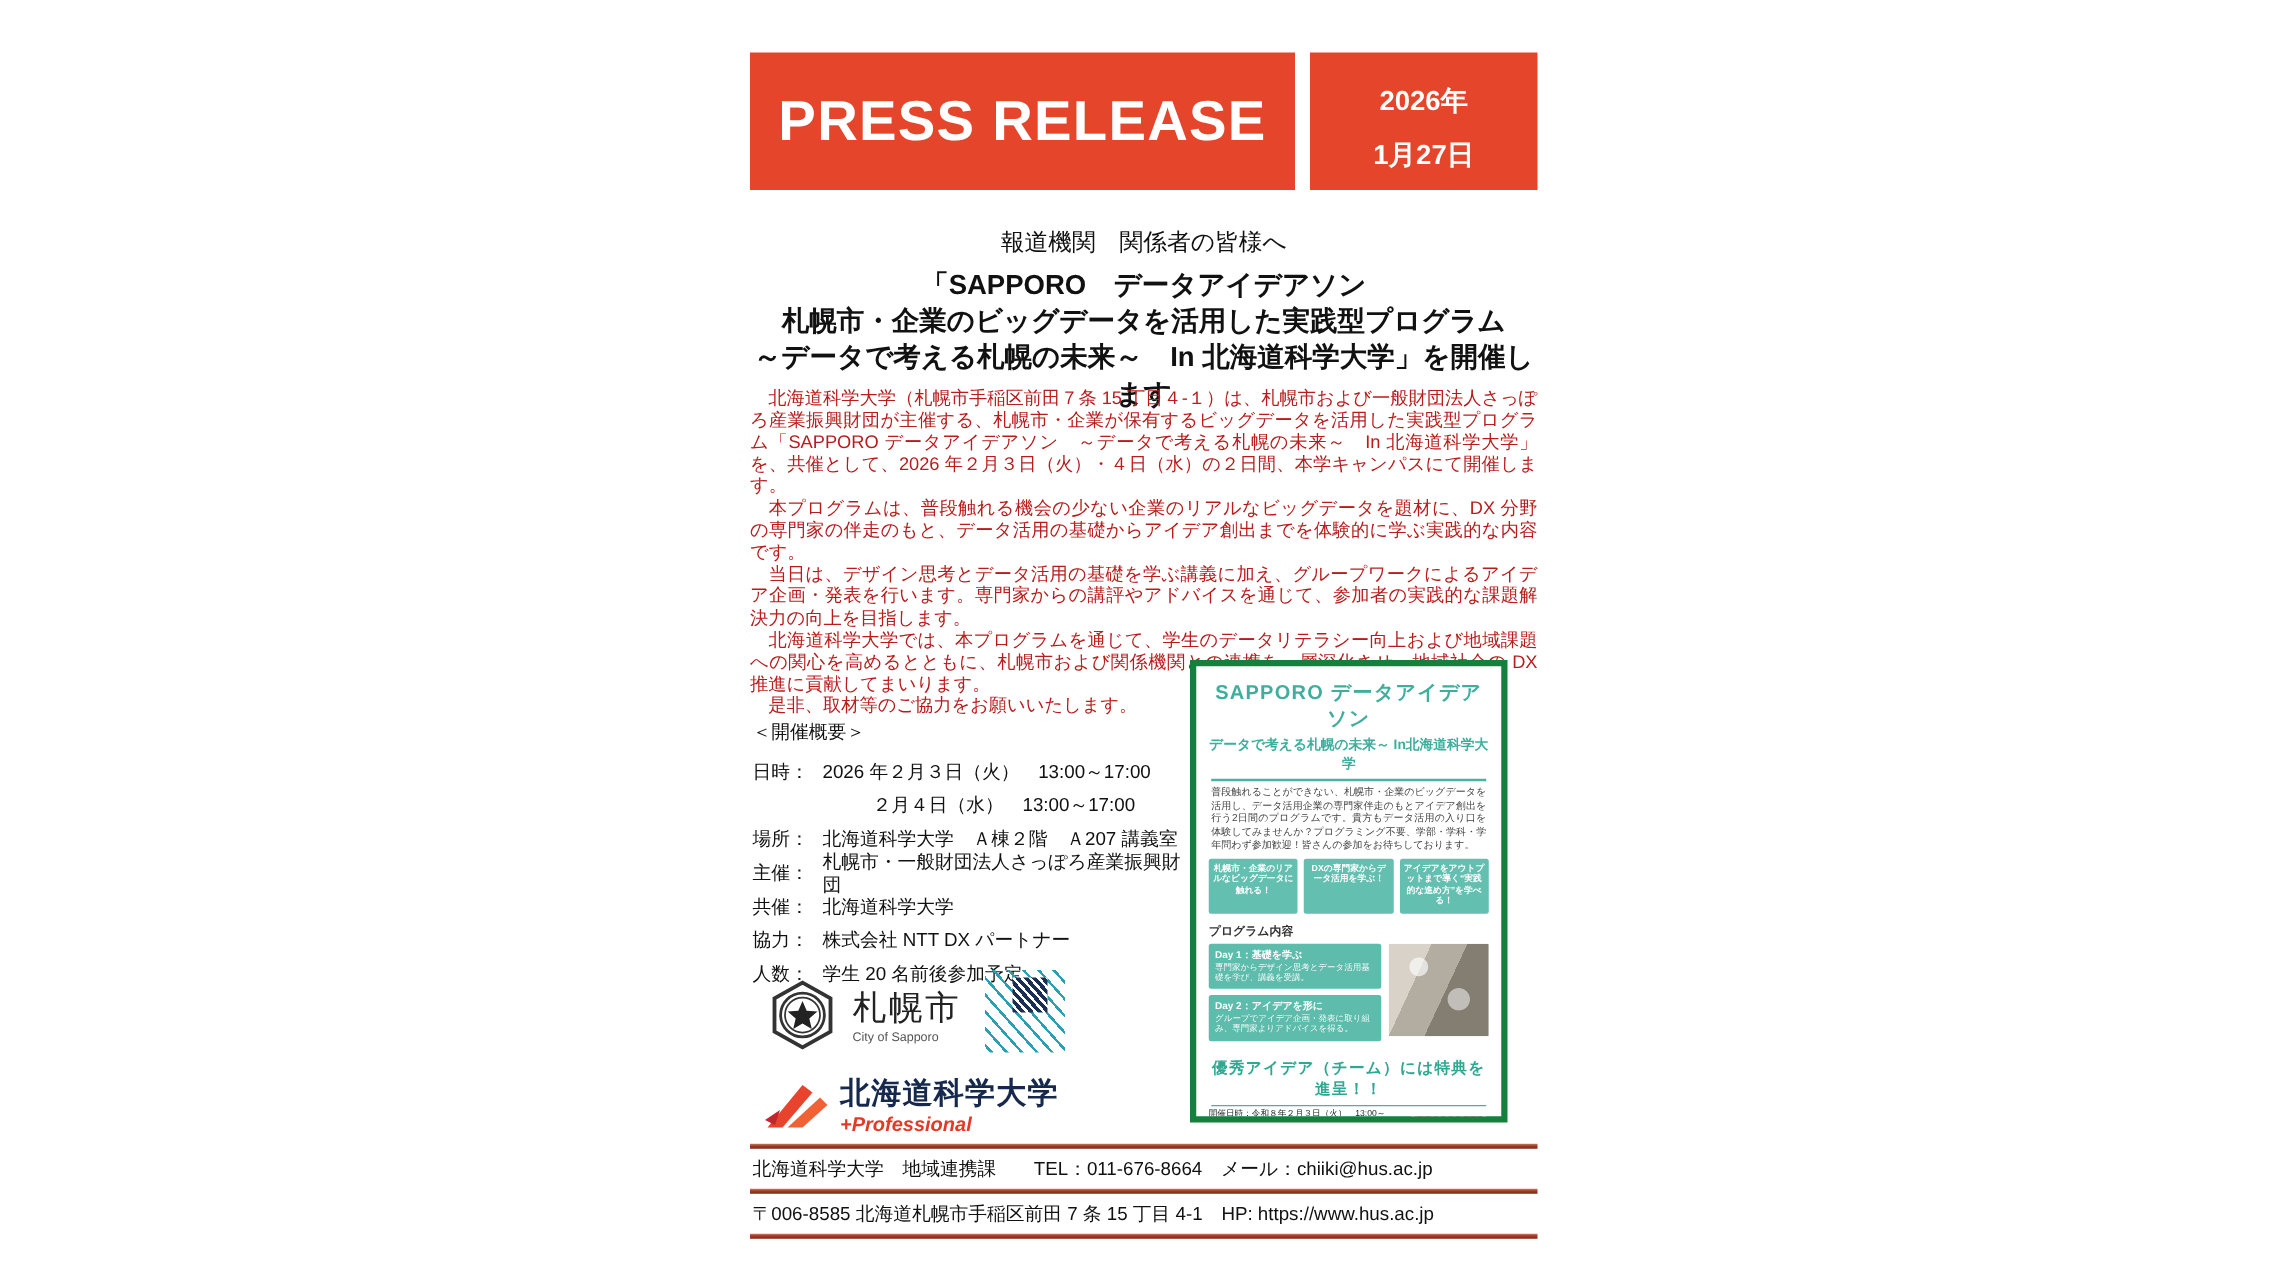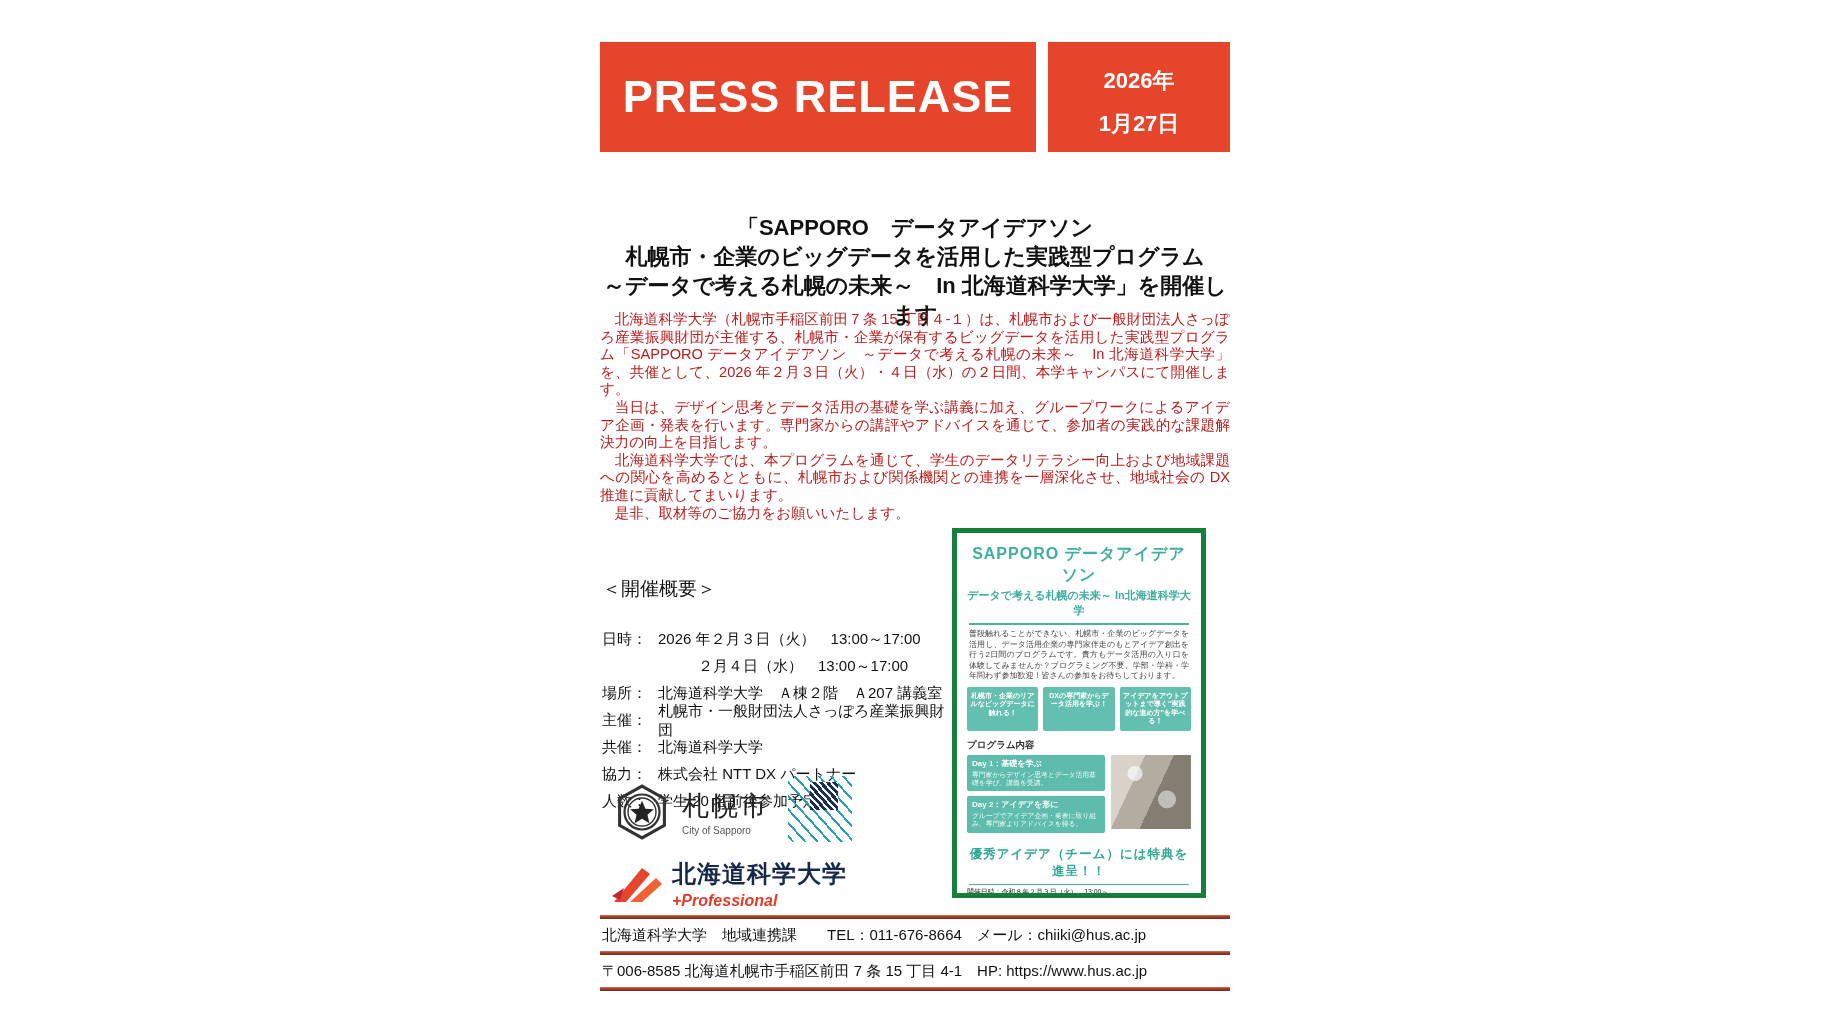--- a/index.html
+++ b/index.html
@@ -19,21 +19,21 @@
   
   .salutation { position:absolute; top:167px; left:0; width:630px; text-align:center; font-size:19px; color:#111; }
   .doc-title  { position:absolute; top:199px; left:0; width:630px; text-align:center; font-size:22px; font-weight:700; line-height:29px; color:#111; }
 
   
   .body-text { position:absolute; top:297px; left:0; width:630px; font-size:14.6px; line-height:17.6px; color:#b91c1c; text-align:justify; }
   .body-text p { margin:0; }
 
   
   .overview { position:absolute; top:562px; left:2px; width:350px; font-size:15px; color:#111; }
-  .ov-heading { font-size:19px; margin-bottom:24px; }
+  .ov-heading { font-size:15px; margin-bottom:9px; }
   .ov-row { display:flex; height:27px; align-items:center; }
   .ov-label { width:56px; flex:0 0 56px; }
   .ov-row.indent .ov-value { padding-left:40px; }
 
   
   .logos { position:absolute; top:762px; left:10px; width:340px; height:150px; }
   .logo-sapporo { position:absolute; top:8px; left:4px; display:flex; align-items:center; }
   .logo-sapporo svg { width:56px; height:56px; }
   .sapporo-text { margin-left:12px; }
   .sapporo-name { font-size:27px; color:#222; letter-spacing:2px; }
@@ -92,28 +92,30 @@
     <div class="banner">
       <div class="banner-main">
         <span>PRESS RELEASE</span>
       </div>
       <div class="banner-date">
         <div>2026年</div>
         <div>1月27日</div>
       </div>
     </div>
 
+    <div class="salutation">報道機関　関係者の皆様へ</div>
     <div class="doc-title">
       <div>「SAPPORO　データアイデアソン</div>
       <div>札幌市・企業のビッグデータを活用した実践型プログラム</div>
       <div>～データで考える札幌の未来～　In 北海道科学大学」を開催します</div>
     </div>
 
     <div class="body-text">
       <p>　北海道科学大学（札幌市手稲区前田７条 15 丁目４-１）は、札幌市および一般財団法人さっぽろ産業振興財団が主催する、札幌市・企業が保有するビッグデータを活用した実践型プログラム「SAPPORO データアイデアソン　～データで考える札幌の未来～　In 北海道科学大学」を、共催として、2026 年２月３日（火）・４日（水）の２日間、本学キャンパスにて開催します。</p>
+      <p>　本プログラムは、普段触れる機会の少ない企業のリアルなビッグデータを題材に、DX 分野の専門家の伴走のもと、データ活用の基礎からアイデア創出までを体験的に学ぶ実践的な内容です。</p>
       <p>　当日は、デザイン思考とデータ活用の基礎を学ぶ講義に加え、グループワークによるアイデア企画・発表を行います。専門家からの講評やアドバイスを通じて、参加者の実践的な課題解決力の向上を目指します。</p>
       <p>　北海道科学大学では、本プログラムを通じて、学生のデータリテラシー向上および地域課題への関心を高めるとともに、札幌市および関係機関との連携を一層深化させ、地域社会の DX 推進に貢献してまいります。</p>
       <p>　是非、取材等のご協力をお願いいたします。</p>
     </div>
 
     <div class="overview">
       <div class="ov-heading">＜開催概要＞</div>
       <div class="ov-row">
         <span class="ov-label">日時：</span>
         <span class="ov-value">2026 年２月３日（火）　13:00～17:00</span>

